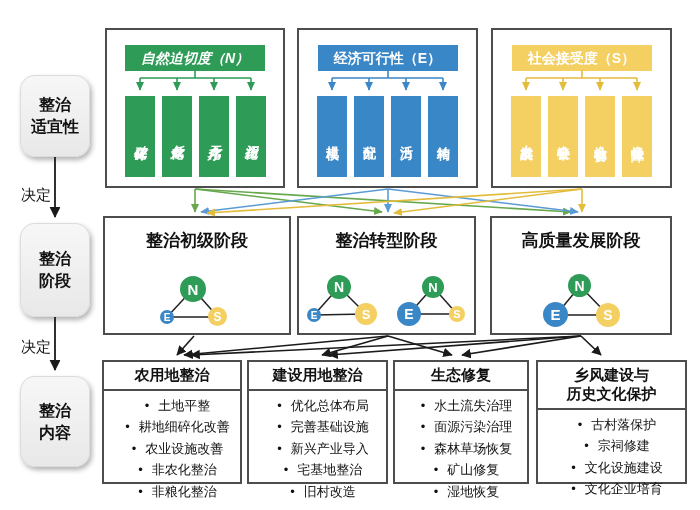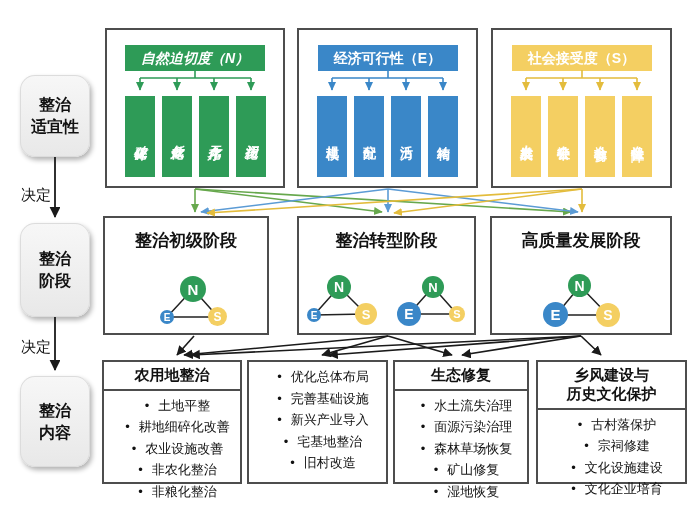--- a/index.html
+++ b/index.html
@@ -87,21 +87,21 @@
   <div class="topbox" style="left:491px;width:181px;">
     <div class="tb-header yellow-bg">社会接受度（S）</div>
     <div class="bars">
       <div class="bar yellow-bg">人类发展</div>
       <div class="bar yellow-bg">社会公平</div>
       <div class="bar yellow-bg">社会参与</div>
       <div class="bar yellow-bg">社会保障</div>
     </div>
   </div>
 
-  <div class="midbox" style="left:103px;width:166px;">
+  <div class="midbox" style="left:103px;width:188px;">
     <div class="mid-title">整治初级阶段</div>
   </div>
   <div class="midbox" style="left:297px;width:179px;">
     <div class="mid-title">整治转型阶段</div>
   </div>
   <div class="midbox" style="left:490px;width:182px;">
     <div class="mid-title">高质量发展阶段</div>
   </div>
 
   <div class="botbox" style="left:102px;width:140px;">
@@ -109,20 +109,21 @@
     <ul class="bb-list">
       <li>土地平整</li>
       <li>耕地细碎化改善</li>
       <li>农业设施改善</li>
       <li>非农化整治</li>
       <li>非粮化整治</li>
     </ul>
   </div>
 
   <div class="botbox" style="left:247px;width:141px;">
+    <div class="bb-header">建设用地整治</div>
     <ul class="bb-list">
       <li>优化总体布局</li>
       <li>完善基础设施</li>
       <li>新兴产业导入</li>
       <li>宅基地整治</li>
       <li>旧村改造</li>
     </ul>
   </div>
 
   <div class="botbox" style="left:393px;width:136px;">

